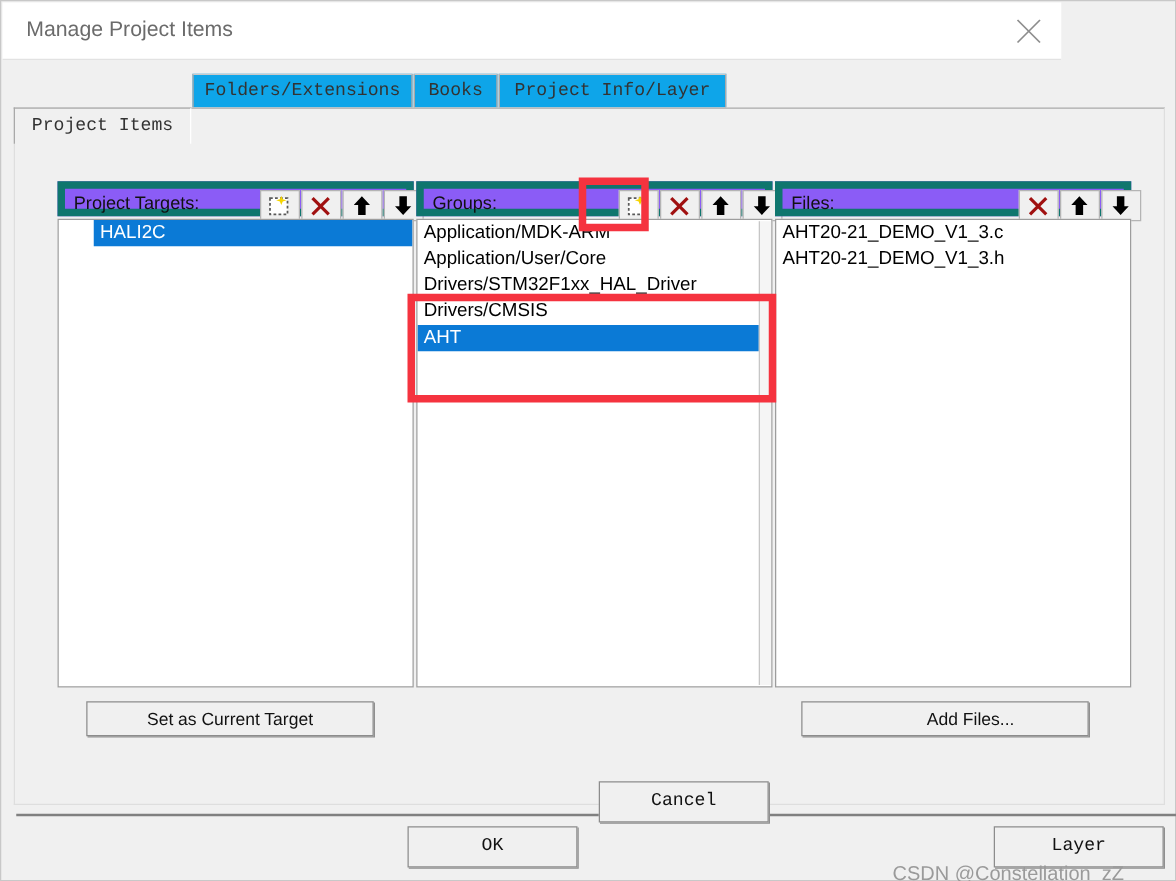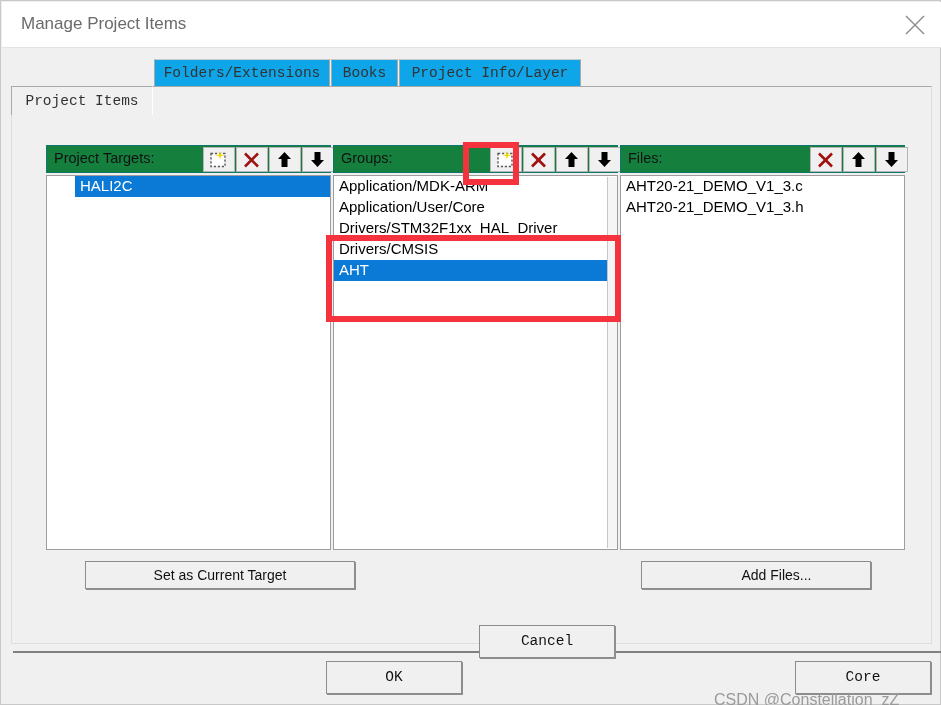--- a/index.html
+++ b/index.html
@@ -21,21 +21,21 @@
     height: 705px;
     background: #f0f0f0;
     border: 1px solid #c8c8c8;
     box-sizing: border-box;
   }
 
   
   #titlebar {
     position: absolute;
     left: 1px; top: 1px;
-    width: 939px;
+    width: 847px;
     height: 46px;
     background: #ffffff;
     border-bottom: 1px solid #e2e2e2;
     box-sizing: border-box;
   }
   #title-text {
     position: absolute;
     left: 19px;
     top: 12px;
     font-size: 17px;
@@ -99,22 +99,22 @@
     background: #f0f0f0;
     border: 1px solid #dedede;
     border-top: 1px solid #a9a9a9;
     box-sizing: border-box;
   }
 
   
   .col-header {
     position: absolute;
     height: 28px;
-    background: #15803d;
-    border: 1px solid #0f766e;
+    background: #8b5cf6;
+    border: 6px solid #0f766e;
     box-sizing: border-box;
   }
   .col-header .hdr-label {
     position: absolute;
     left: 7px;
     top: 4px;
     font-size: 14.5px;
     color: #111111;
     white-space: nowrap;
   }
@@ -264,21 +264,21 @@
         <svg width="22" height="20" viewBox="0 0 22 20">
           <path d="M10.5 17 L4 10 L7.5 10 L7.5 2 L13.5 2 L13.5 10 L17 10 Z" fill="#000000"></path>
         </svg>
       </div>
     </div>
 
     <div class="listbox" style="left:34px; top:88px; width:285px; height:375px;padding-left:28px;">
       <div class="listrow sel">HALI2C</div>
     </div>
 
-    <div class="pushbtn" style="left:73px; top:474px; width:270px; height:28px; line-height:26px;">
+    <div class="pushbtn" style="left:57px; top:474px; width:230px; height:28px; line-height:26px;">
       <span>Set as Current Target</span>
     </div>
 
     <div class="col-header" style="left:321px; top:58px; width:285px;">
       <span class="hdr-label">Groups:</span>
 
       <div class="tb-btn" style="left:156px;">
         <svg width="22" height="20" viewBox="0 0 22 20">
           <rect x="3" y="3.5" width="14" height="13" fill="#ffffff" stroke="#5a5a5a" stroke-width="1.4" stroke-dasharray="2.2,1.8"></rect>
           <path d="M12 1.5 L13.2 4.4 L16.2 5.2 L13.2 6.1 L12 9 L10.9 6.1 L7.9 5.2 L10.9 4.4 Z" fill="#f5d400"></path>
@@ -345,21 +345,21 @@
 
   <div id="bottom-sep"></div>
 
   <div class="pushbtn mono" style="left:325px; top:660px; width:136px; height:33px; line-height:31px;">
     <span>OK</span>
   </div>
   <div class="pushbtn mono" style="left:478px; top:624px; width:136px; height:33px; line-height:31px;">
     <span>Cancel</span>
   </div>
   <div class="pushbtn mono" style="left:794px; top:660px; width:136px; height:33px; line-height:31px;">
-    <span>Core</span>
+    <span>Layer</span>
   </div>
 
   <div id="watermark">CSDN @Constellation_zZ</div>
 
   <div class="redbox" style="left:462px; top:141px; width:56px; height:43px;"></div>
   <div class="redbox" style="left:325px; top:234px; width:295px; height:87px;"></div>
 
 </div>
 
 </body></html>

